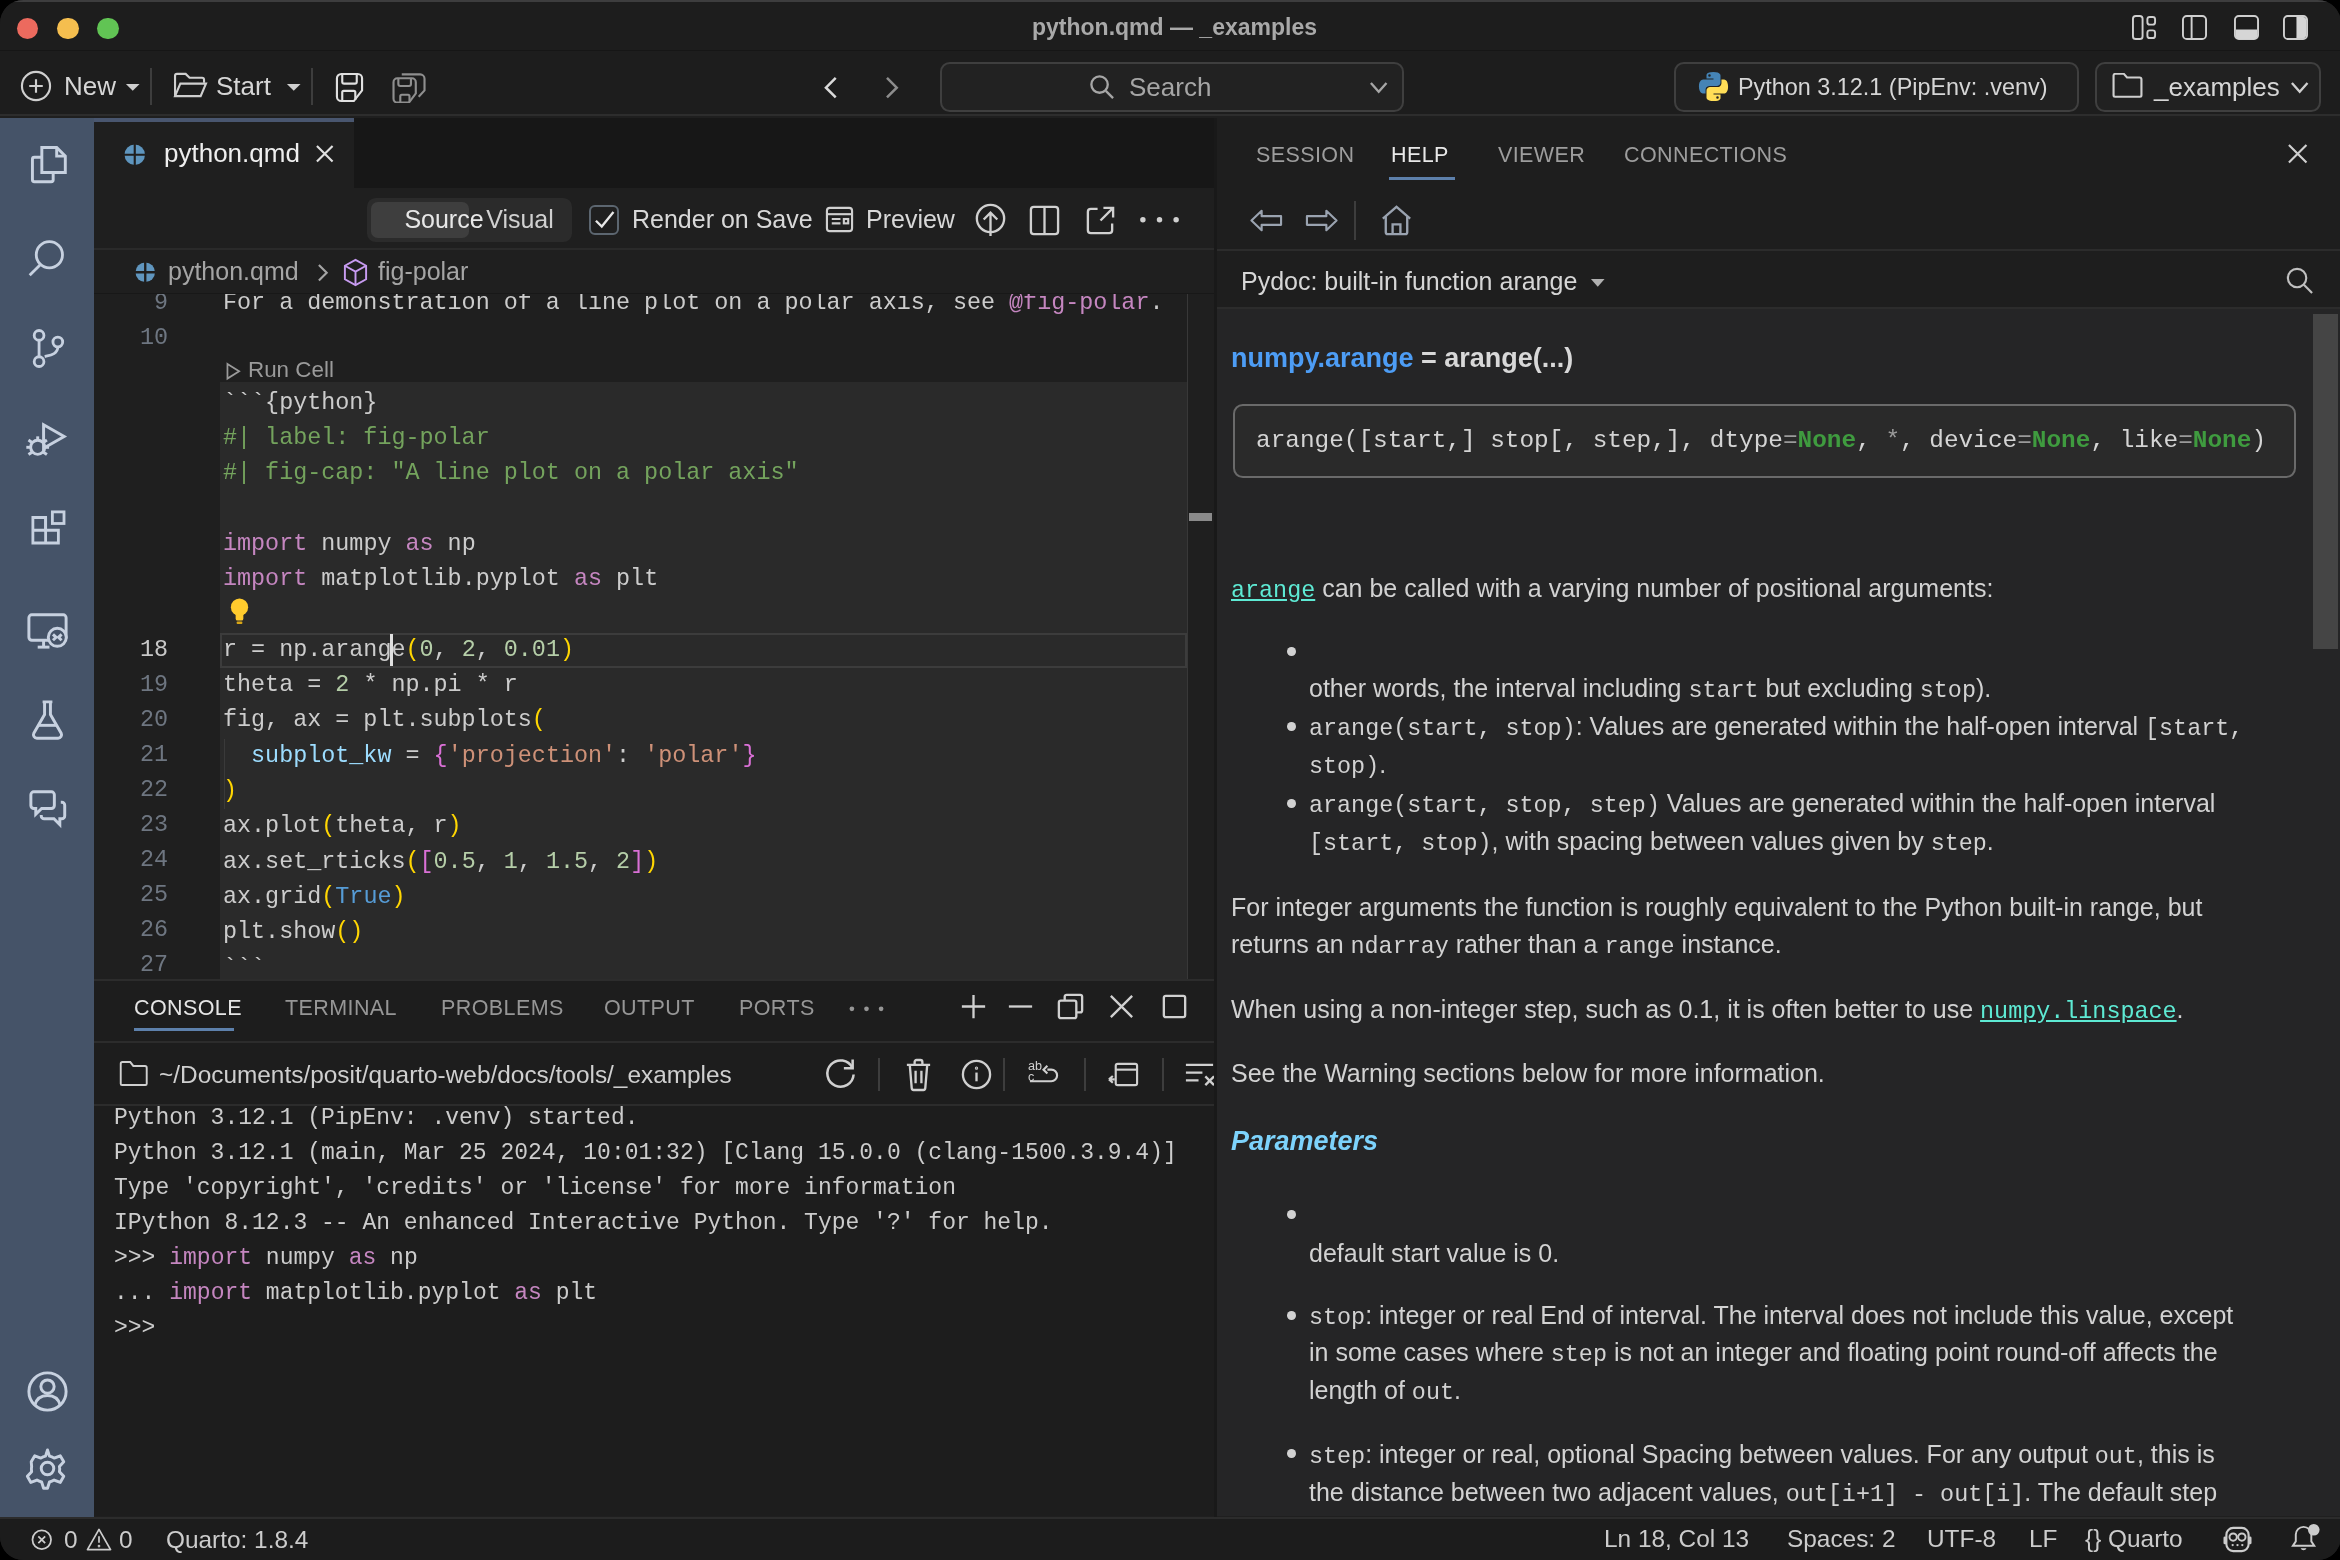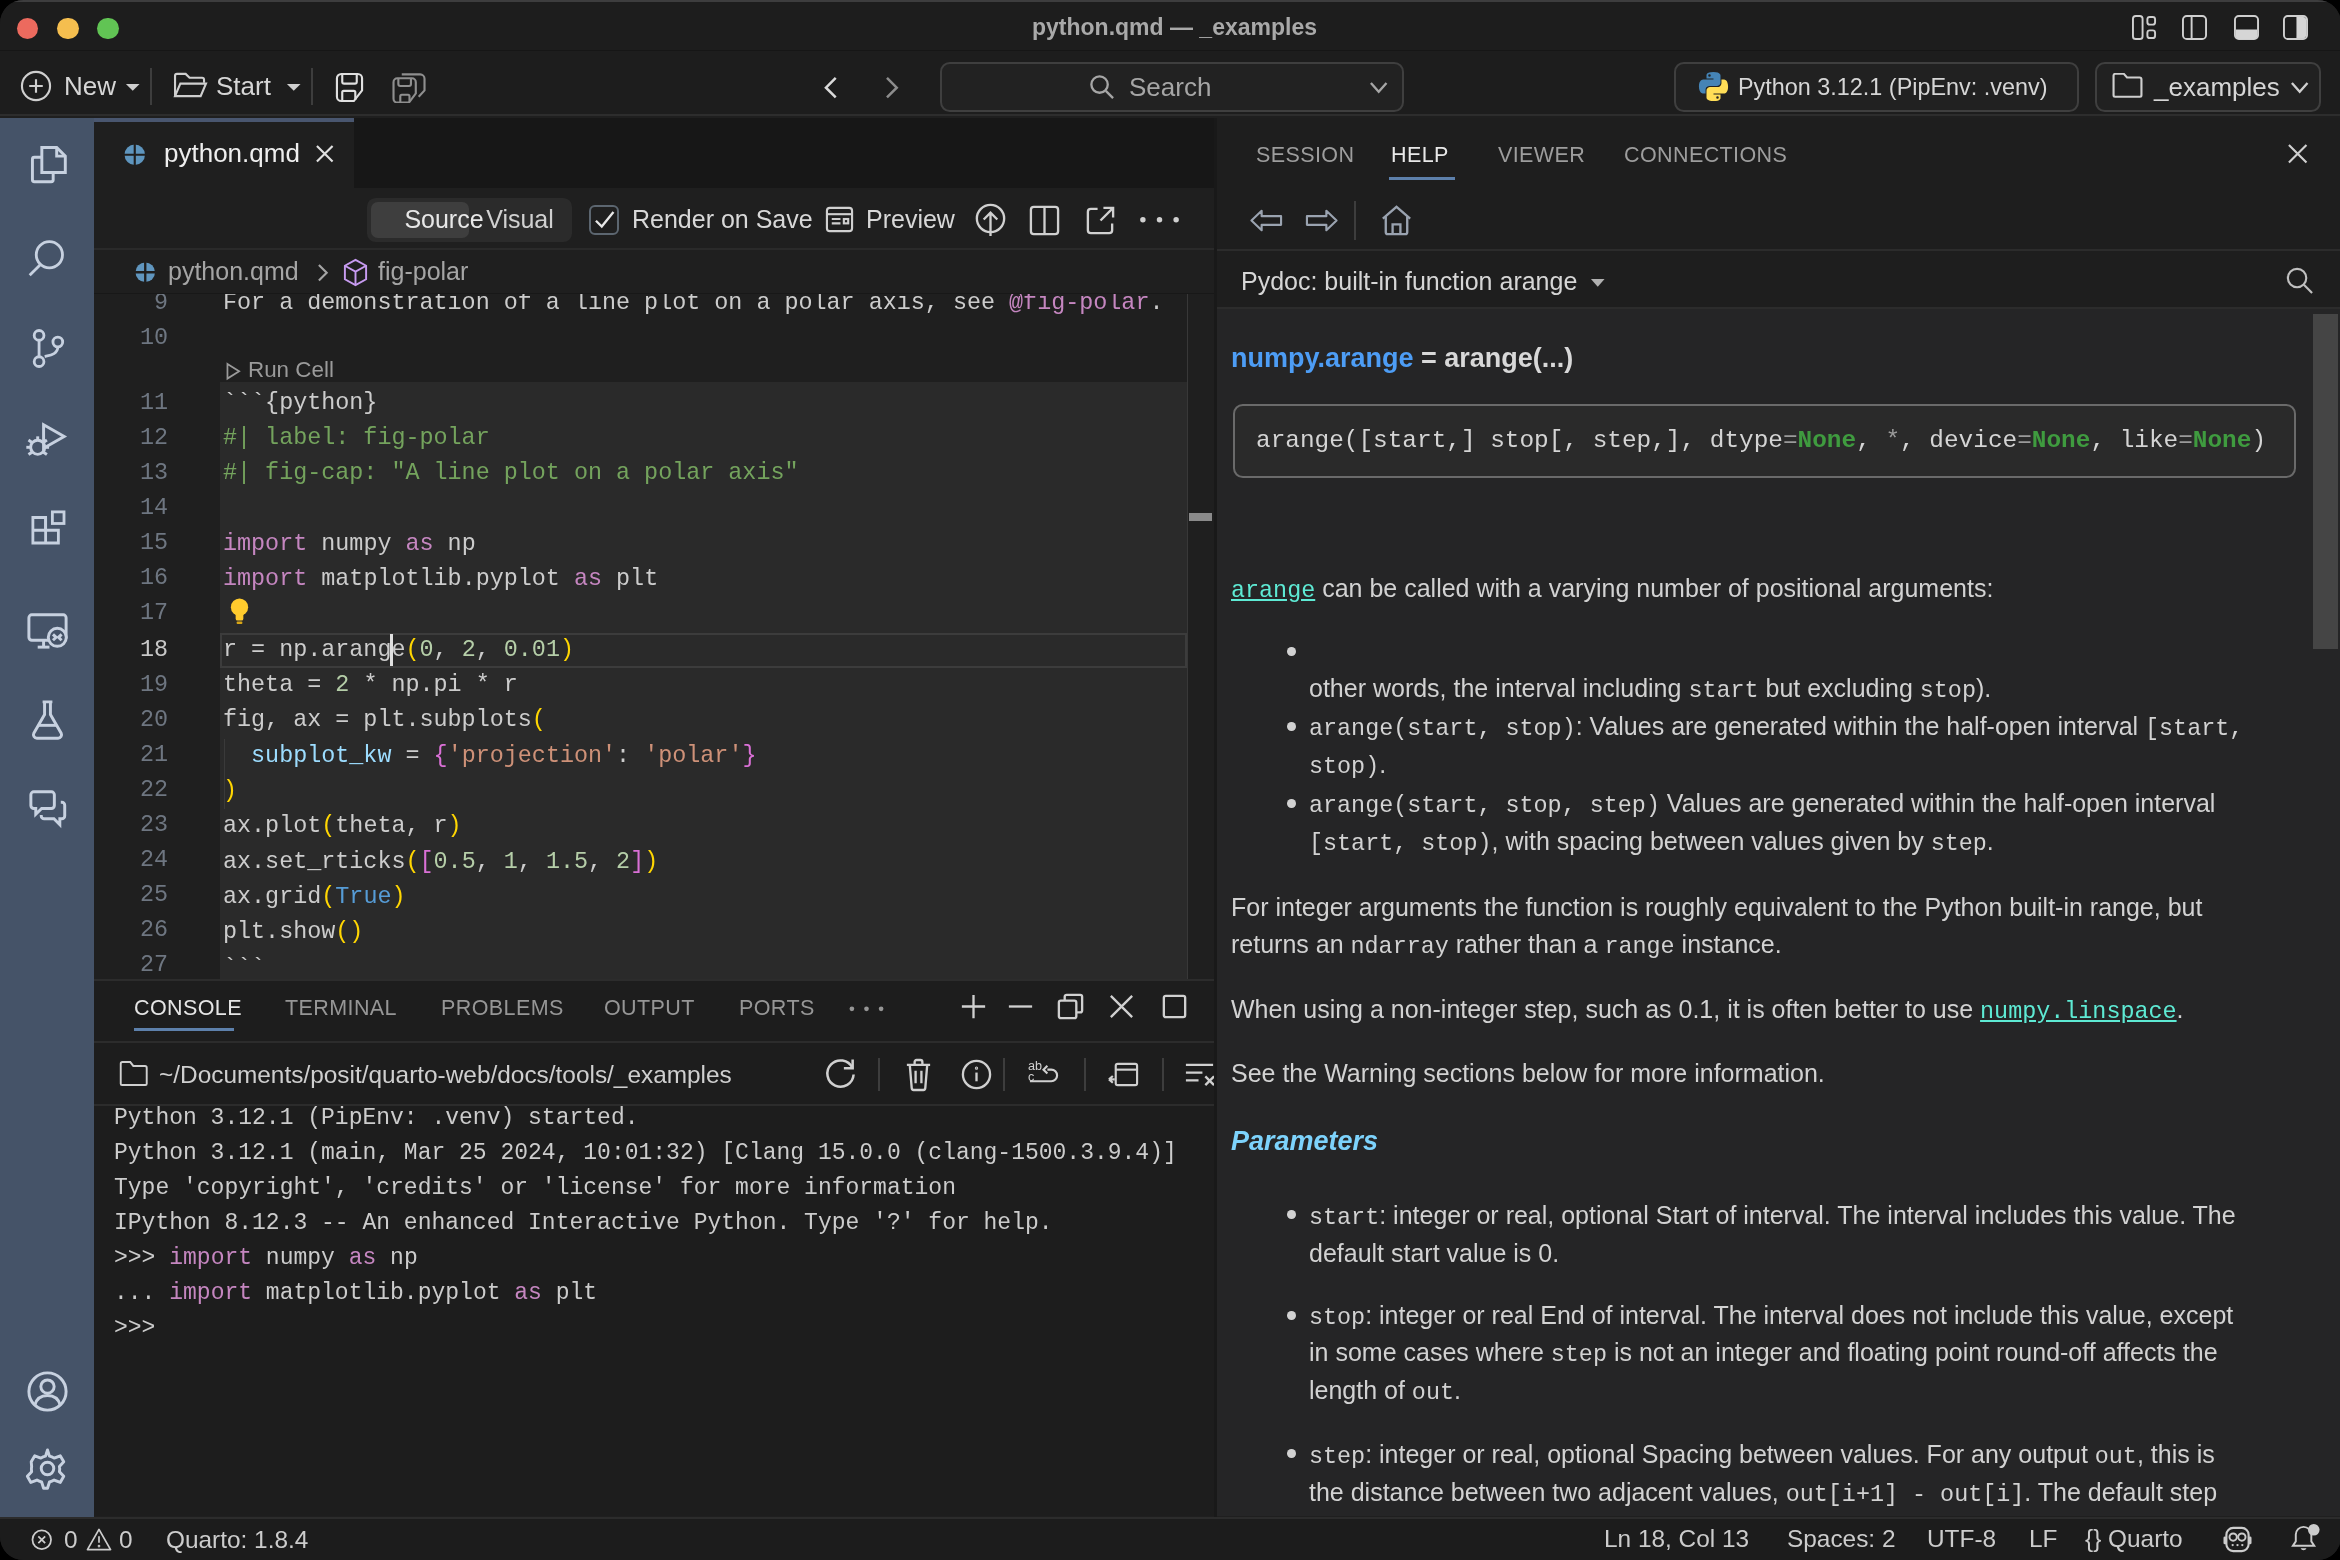--- a/index.html
+++ b/index.html
@@ -234,27 +234,20 @@
 <div class="abs" style="left:94px;top:293px;width:1121px;height:1px;background:#181818;"></div>
 
 <div class="abs" style="left:94px;top:294px;width:1121px;height:686px;overflow:hidden;background:#1f1f1f;font-size:23.4px;">
   <div class="abs" style="left:126px;top:88px;width:967px;height:598px;background:#2a2a2a;"></div>
   <div class="abs" style="left:1093px;top:0;width:1px;height:686px;background:#383838;"></div>
   <div class="abs" style="left:1095px;top:219px;width:23.4px;height:7.8px;background:#8a8a8a;"></div>
   <div class="abs" style="left:126px;top:339px;width:967px;height:35px;border:2px solid #3c3c3c;"></div>
   <div class="abs" style="left:130px;top:445px;width:1px;height:70px;background:#3a3a3a;"></div>
   <div class="ln mono" style="left:0;top:-8.2px;width:74px;text-align:right;color:#6e7681;line-height:35px;">9
 10</div>
-  <div class="ln mono" style="left:0;top:92px;width:74px;text-align:right;color:#6e7681;line-height:35px;">11
-12
-13
-14
-15
-16
-17</div>
   <div class="ln mono" style="left:0;top:339px;width:74px;text-align:right;color:#c8c8c8;line-height:35px;">18</div>
   <div class="ln mono" style="left:0;top:374px;width:74px;text-align:right;color:#6e7681;line-height:35px;">19
 20
 21
 22
 23
 24
 25
 26
 27</div>
@@ -424,21 +417,20 @@
 <div class="hl" style="left:1231px;top:889px;">For integer arguments the function is roughly equivalent to the Python built-in range, but</div>
 <div class="hl" style="left:1231px;top:926px;">returns an <span class="hm">ndarray</span> rather than a <span class="hm">range</span> instance.</div>
 
 <div class="hl" style="left:1231px;top:991px;">When using a non-integer step, such as 0.1, it is often better to use <span class="hm hlink">numpy.linspace</span>.</div>
 
 <div class="hl" style="left:1231px;top:1055px;">See the Warning sections below for more information.</div>
 
 <div class="hl" style="left:1231px;top:1123px;font-weight:bold;font-size:27px;color:#7dd3fc;font-style:italic;">Parameters</div>
 
 <div class="bdot" style="left:1287px;top:1210px;"></div>
-<div class="hl" style="left:1309px;top:1197px;"><span class="hm">start</span>: integer or real, optional Start of interval. The interval includes this value. The</div>
 <div class="hl" style="left:1309px;top:1235px;">default start value is 0.</div>
 <div class="bdot" style="left:1287px;top:1311px;"></div>
 <div class="hl" style="left:1309px;top:1297px;"><span class="hm">stop</span>: integer or real End of interval. The interval does not include this value, except</div>
 <div class="hl" style="left:1309px;top:1334px;">in some cases where <span class="hm">step</span> is not an integer and floating point round-off affects the</div>
 <div class="hl" style="left:1309px;top:1372px;">length of <span class="hm">out</span>.</div>
 <div class="bdot" style="left:1287px;top:1449px;"></div>
 <div class="hl" style="left:1309px;top:1436px;"><span class="hm">step</span>: integer or real, optional Spacing between values. For any output <span class="hm">out</span>, this is</div>
 <div class="hl" style="left:1309px;top:1474px;">the distance between two adjacent values, <span class="hm">out[i+1] - out[i]</span>. The default step</div>
 
 <div class="abs" style="left:2313px;top:314px;width:25px;height:335px;background:#454545;"></div>

